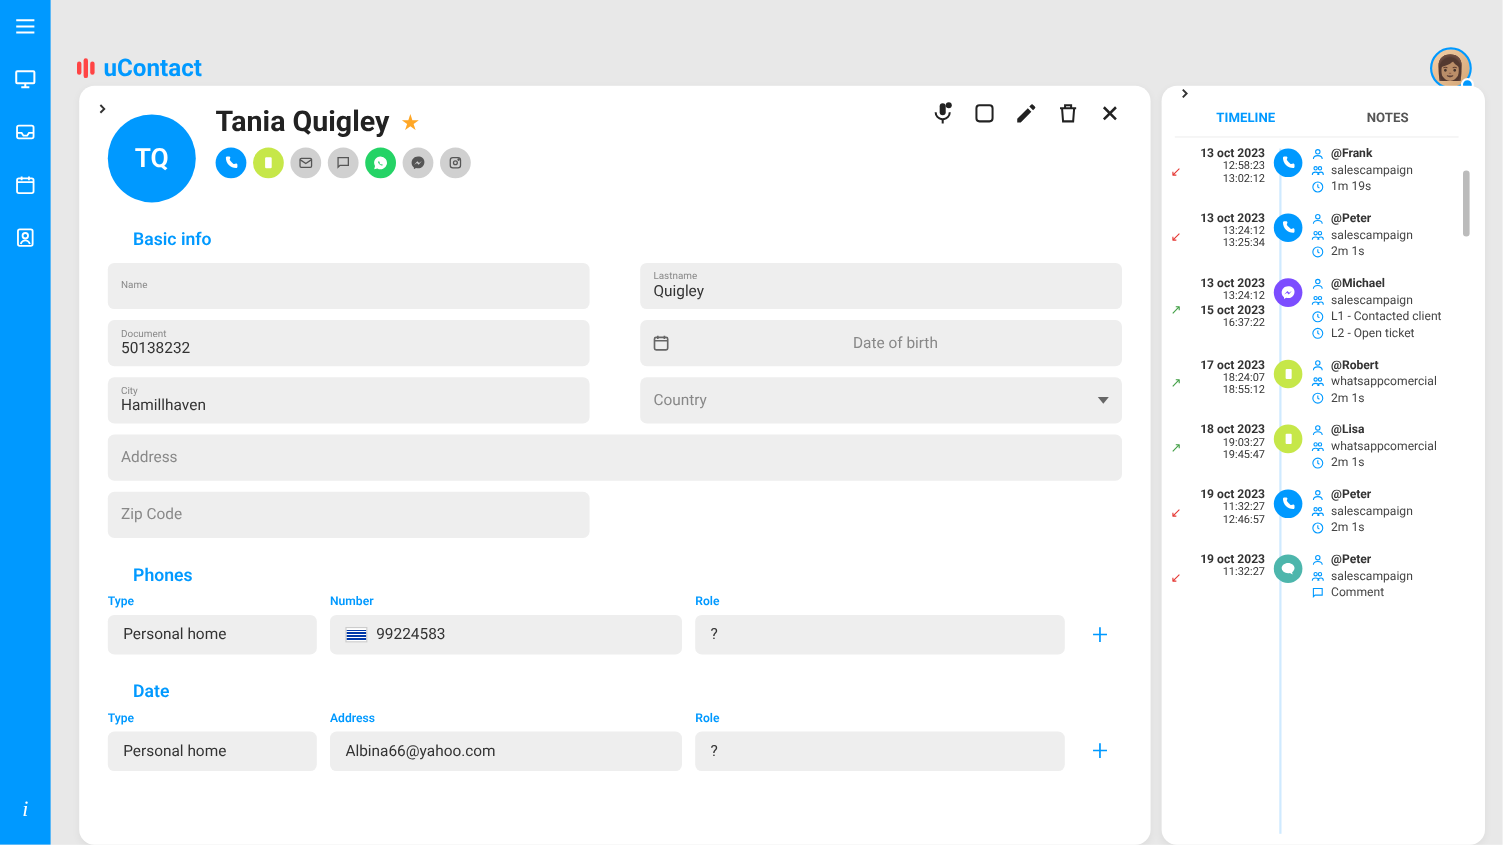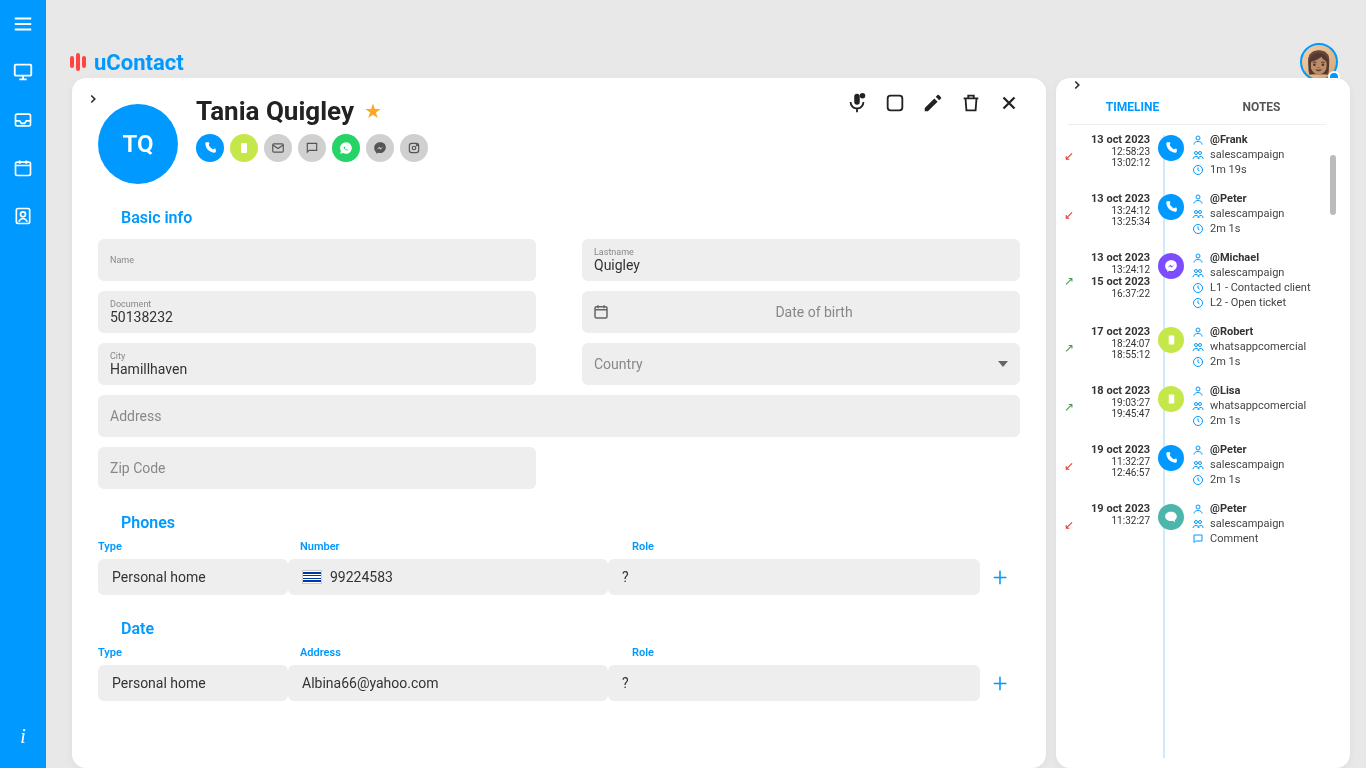--- a/index.html
+++ b/index.html
@@ -41,21 +41,21 @@
 .form-grid { display: grid; grid-template-columns: 1fr 1fr; gap: 10px 46px; margin-top: 12px; }
 .form-grid .full { grid-column: 1 / -1; }
 .field { background: #eeeeee; border-radius: 6px; padding: 6px 12px; min-height: 42px; display: flex; flex-direction: column; justify-content: center; position: relative; }
 .field-label { font-size: 9px; color: #888; }
 .field-value { font-size: 14px; color: #333; }
 .field-placeholder { font-size: 14px; color: #888; }
 .field-select::after { content: ""; position: absolute; right: 12px; top: 50%; transform: translateY(-50%); border-left: 5px solid transparent; border-right: 5px solid transparent; border-top: 6px solid #666; }
 .field-date-icon { position: absolute; left: 10px; top: 50%; transform: translateY(-50%); }
 .field.date-field .field-placeholder { margin-left: 26px; }
 .col-headers { display: grid; grid-template-columns: 190px 320px 1fr 40px; gap: 12px; font-size: 11px; color: #0099ff; font-weight: 600; margin-top: 8px; }
-.data-row { display: grid; grid-template-columns: 190px 320px 1fr 40px; margin-top: 6px; }
+.data-row { display: grid; grid-template-columns: 190px 320px 1fr 40px; gap: 12px; margin-top: 6px; }
 .cell { background: #eeeeee; border-radius: 6px; padding: 10px 14px; font-size: 14px; color: #333; display: flex; align-items: center; gap: 8px; }
 .cell .flag { width: 20px; height: 14px; background: linear-gradient(180deg,#fff 0%,#fff 11%,#0038a8 11%,#0038a8 22%,#fff 22%,#fff 33%,#0038a8 33%,#0038a8 44%,#fff 44%,#fff 55%,#0038a8 55%,#0038a8 66%,#fff 66%,#fff 77%,#0038a8 77%,#0038a8 88%,#fff 88%); border:1px solid #ccc; position:relative; }
 .add-btn { display: flex; align-items: center; justify-content: center; color: #0099ff; font-size: 26px; font-weight: 300; cursor: pointer; }
 
 .side-tabs { display: flex; border-bottom: 1px solid #eee; margin: 0 12px; position: relative; }
 .side-tab { flex: 1; text-align: center; font-size: 12px; font-weight: 700; padding: 10px 0; cursor: pointer; color: #555; }
 .side-tab.active { color: #0099ff; }
 .side-chevron { position: absolute; left: 14px; top: 0; font-size: 16px; color: #333; cursor: pointer; }
 .timeline-scroll { flex: 1; overflow-y: auto; padding: 8px 12px 20px 8px; position: relative; }
 .timeline-line { position: absolute; left: 107px; top: 10px; bottom: 10px; width: 2px; background: #cfeaff; }

